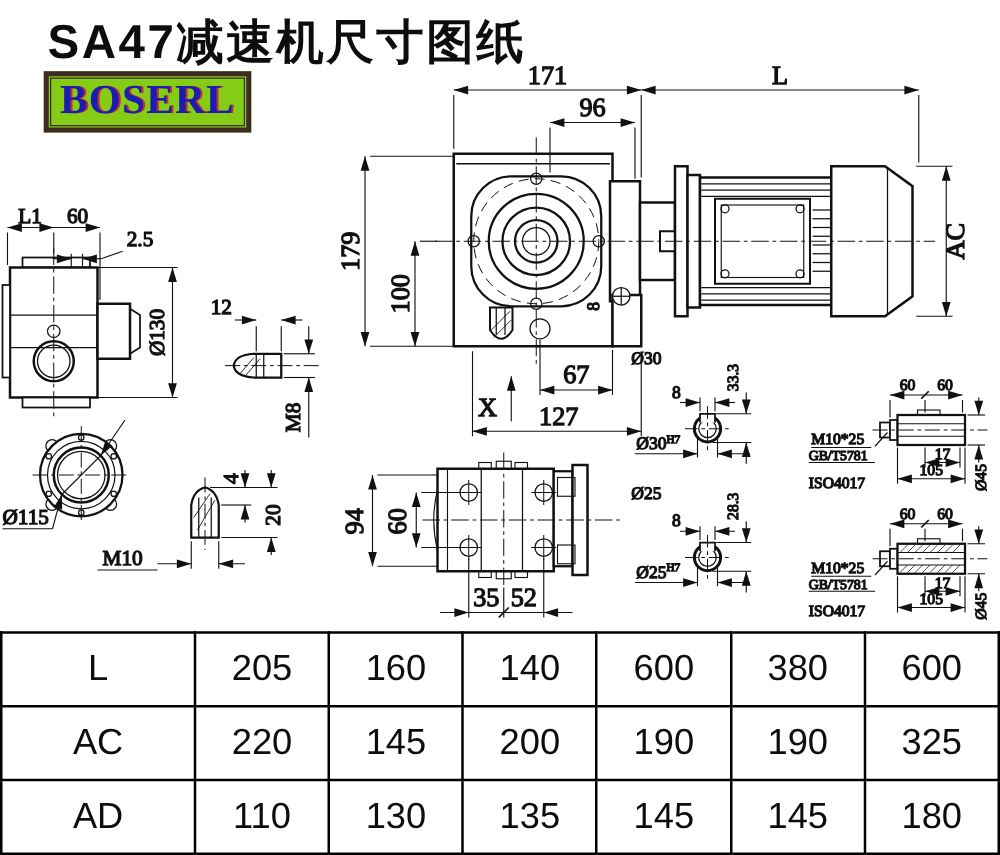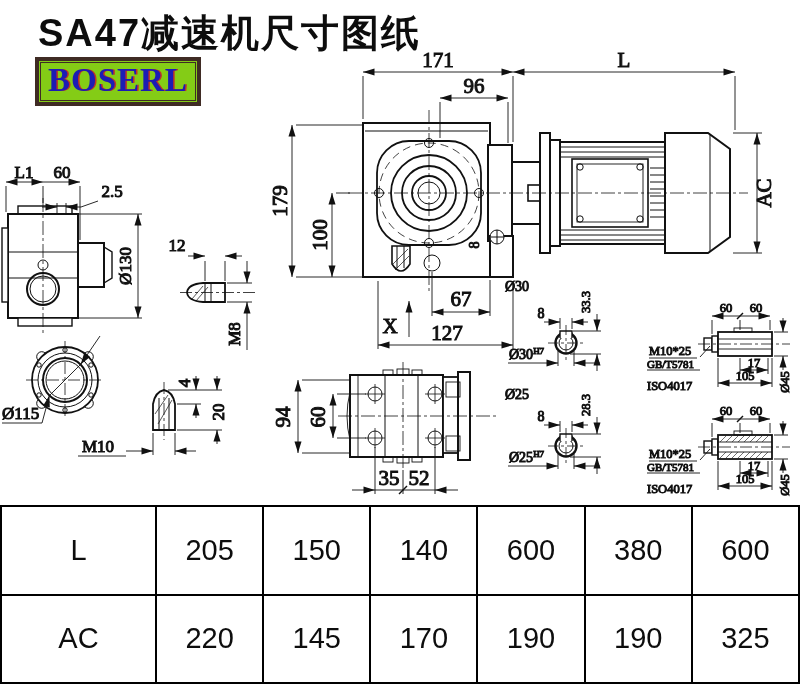--- a/index.html
+++ b/index.html
@@ -472,30 +472,39 @@
         <col>
         <col>
         <col>
         <col>
         <col>
       </colgroup>
     <tbody>
     <tr style="height:39px;">
       <td class="rlab">L</td>
       <td>205</td>
-      <td>150</td>
+      <td>160</td>
       <td>140</td>
       <td>600</td>
       <td>380</td>
       <td>600</td>
     </tr>
     <tr style="height:39px;">
       <td class="rlab">AC</td>
       <td>220</td>
       <td>145</td>
-      <td>170</td>
+      <td>200</td>
       <td>190</td>
       <td>190</td>
       <td>325</td>
     </tr>
+    <tr style="height:39px;">
+      <td class="rlab">AD</td>
+      <td>110</td>
+      <td>130</td>
+      <td>135</td>
+      <td>145</td>
+      <td>145</td>
+      <td>180</td>
+    </tr>
   </tbody>
     </table>
 </div>
 
 </body></html>

